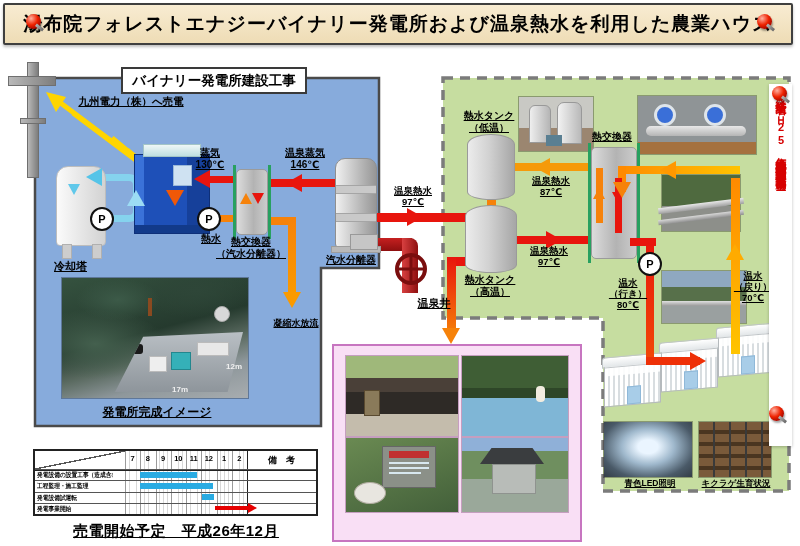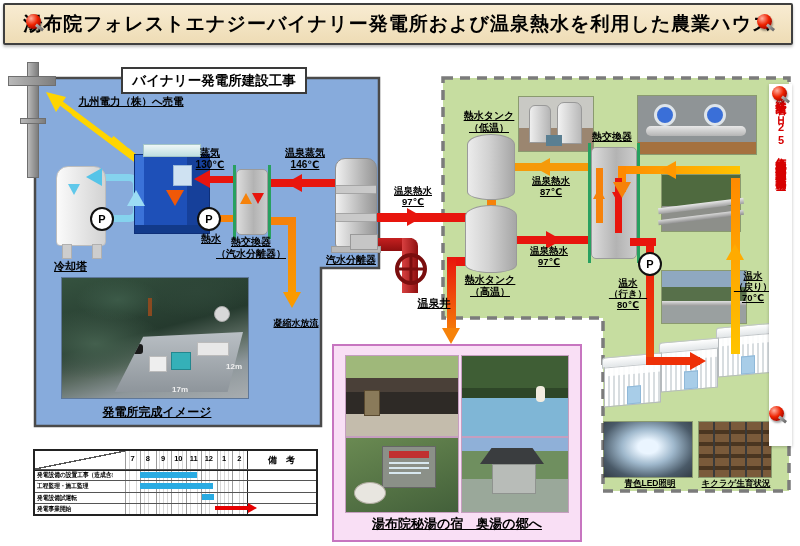--- a/index.html
+++ b/index.html
@@ -350,23 +350,20 @@
         <div class="abs" style="left:6px;top:15px;width:40px;height:2px;background:#d8e8f0;"></div>
         <div class="abs" style="left:6px;top:20px;width:40px;height:2px;background:#d8e8f0;"></div>
         <div class="abs" style="left:6px;top:25px;width:32px;height:2px;background:#d8e8f0;"></div>
       </div>
       <div class="abs" style="left:8px;top:44px;width:30px;height:20px;background:#e8e6e0;border:1px solid #b0aca0;border-radius:50%;"></div>
     </div>
     <div class="photo" style="left:128px;top:92px;width:106px;height:74px;background:linear-gradient(180deg,#8fb0d8 0 18%,#6f8f5f 18% 55%,#9aa89a 55% 100%);">
       <div class="abs" style="left:18px;top:10px;width:64px;height:16px;background:#3a3d3f;clip-path:polygon(0 100%,18% 0,82% 0,100% 100%);"></div>
       <div class="abs" style="left:30px;top:26px;width:42px;height:28px;background:#b8bcb8;border:1px solid #8f938f;"></div>
     </div>
-    <div class="lbl" style="left:123px;top:170px;font-size:13px;transform:translateX(-50%);">
-        <span>湯布院秘湯の宿　奥湯の郷へ</span>
-      </div>
   </div>
 
   <div class="gantt" id="gantt">
     <div class="g-grid"></div>
     <div class="g-diag"></div>
     <div class="g-remline"></div>
     <div class="g-hline"></div>
     <div class="g-rem">
         <span>備　考</span>
       </div>
@@ -384,15 +381,18 @@
       <div class="g-r" style="top: 29.25px;">工程監理・施工監理</div>
       <div class="g-line" style="top: 40.5px;"></div>
       <div class="g-r" style="top: 40.5px;">発電設備試運転</div>
       <div class="g-line" style="top: 51.75px;"></div>
       <div class="g-r" style="top: 51.75px;">発電事業開始</div>
       <div class="g-bar" style="left: 105.25px; width: 56.425px; top: 20.5px;"></div>
       <div class="g-bar" style="left: 105.25px; width: 73.2px; top: 31.75px;"></div>
       <div class="g-bar" style="left: 167.012px; width: 12.2px; top: 43px;"></div>
       <div class="g-arrow" style="left: 179.975px; width: 33.55px; top: 55.25px;"></div>
     </div>
+  <div class="lbl" style="left:176px;top:522px;font-size:15px;letter-spacing:.5px;">
+      <span>売電開始予定　平成26年12月</span>
+    </div>
 
 
 </div>
 
 </body></html>

